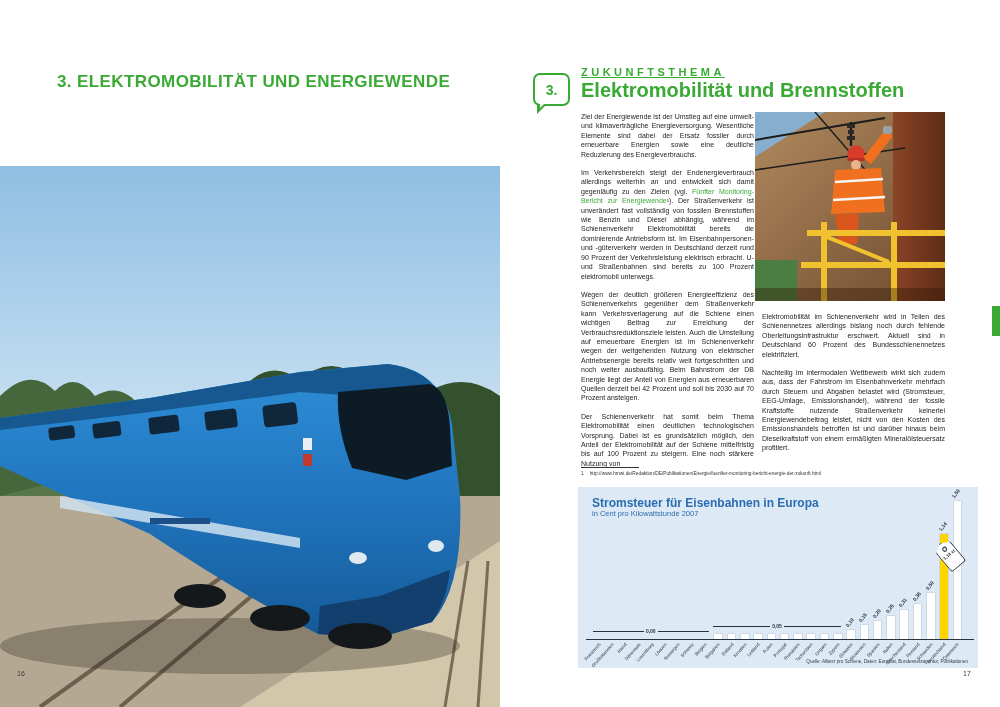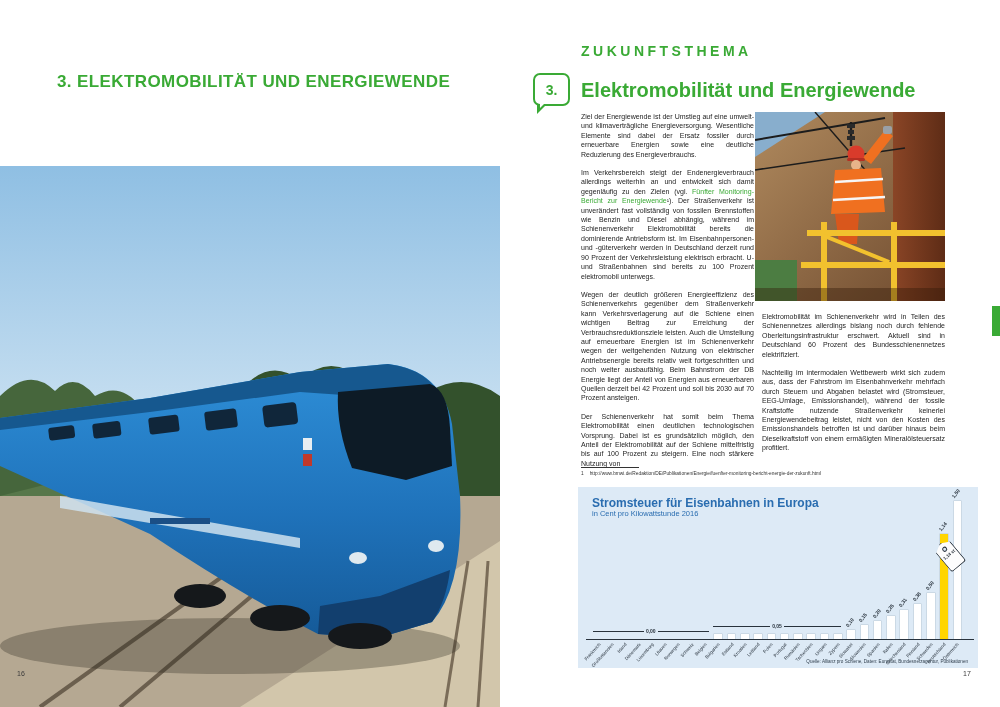--- a/index.html
+++ b/index.html
@@ -11,22 +11,22 @@
 
   
   .left-title{left:57px;top:72px;font-size:17px;font-weight:bold;
     color:var(--green,#3aaa35);letter-spacing:.4px;white-space:nowrap;}
   .left-photo{left:0;top:166px;width:500px;height:541px;}
   .pn{font-size:7px;color:#3a3a3a;}
   .pn-left{left:17px;top:670px;}
   .pn-right{left:963px;top:670px;}
 
   
-  .kicker{left:581px;top:43px;font-size:14px;font-weight:bold;
-    letter-spacing:3.5px;color:var(--green,#3aaa35);}
+  .kicker{left:581px;top:66px;font-size:11px;font-weight:bold;
+    letter-spacing:3.5px;color:var(--green,#3aaa35);text-decoration:underline;}
   .bubble{left:533px;top:73px;width:37px;height:33px;box-sizing:border-box;
     border:2.5px solid var(--green,#3aaa35);border-radius:7px;background:#fff;
     display:flex;align-items:center;justify-content:center;
     font-size:14px;font-weight:bold;color:var(--green,#3aaa35);z-index:2;}
   .tail-g{left:537px;top:102px;width:0;height:0;
     border-left:12px solid var(--green,#3aaa35);border-bottom:12px solid transparent;z-index:1;}
   .tail-w{left:539.5px;top:101px;width:0;height:0;
     border-left:7px solid #fff;border-bottom:7px solid transparent;z-index:3;}
   .h1{left:581px;top:79px;font-size:20px;font-weight:bold;color:var(--green,#3aaa35);white-space:nowrap;}
 
@@ -139,21 +139,21 @@
 <div class="abs pn pn-left">16</div>
 
 <div class="abs kicker">ZUKUNFTSTHEMA</div>
 
 <div class="abs bubble">
   <span>3.</span>
 </div>
 <div class="abs tail-g"></div>
 <div class="abs tail-w"></div>
 
-<div class="abs h1">Elektromobilität und Energiewende</div>
+<div class="abs h1">Elektromobilität und Brennstoffen</div>
 
 <div class="abs col col1">
   <p>Ziel der Energiewende ist der Umstieg auf eine umwelt- und klimaverträgliche Energieversorgung. Wesentliche Elemente sind dabei der Ersatz fossiler durch erneuerbare Energien sowie eine deutliche Reduzierung des Energieverbrauchs.</p>
   <p><span>Im Verkehrsbereich steigt der Endenergieverbrauch allerdings weiterhin an und entwickelt sich damit gegenläufig zu den Zielen (vgl. </span><span class="green-link">Fünfter Monitoring-Bericht zur Energiewende</span><span>¹). Der Straßenverkehr ist unverändert fast vollständig von fossilen Brennstoffen wie Benzin und Diesel abhängig, während im Schienenverkehr Elektromobilität bereits die dominierende Antriebsform ist. Im Eisenbahnpersonen- und -güterverkehr werden in Deutschland derzeit rund 90 Prozent der Verkehrsleistung elektrisch erbracht. U- und Straßenbahnen sind bereits zu 100 Prozent elektromobil unterwegs.</span></p>
   <p>Wegen der deutlich größeren Energieeffizienz des Schienenverkehrs gegenüber dem Straßenverkehr kann Verkehrsverlagerung auf die Schiene einen wichtigen Beitrag zur Erreichung der Verbrauchsreduktionsziele leisten. Auch die Umstellung auf erneuerbare Energien ist im Schienenverkehr wegen der weitgehenden Nutzung von elektrischer Antriebsenergie bereits relativ weit fortgeschritten und noch weiter ausbaufähig. Beim Bahnstrom der DB Energie liegt der Anteil von Energien aus erneuerbaren Quellen derzeit bei 42 Prozent und soll bis 2030 auf 70 Prozent ansteigen.</p>
   <p>Der Schienenverkehr hat somit beim Thema Elektromobilität einen deutlichen technologischen Vorsprung. Dabei ist es grundsätzlich möglich, den Anteil der Elektromobilität auf der Schiene mittelfristig bis auf 100 Prozent zu steigern. Eine noch stärkere Nutzung von</p>
 </div>
 
 <svg class="abs worker-photo" viewBox="0 0 190 189" preserveAspectRatio="none">
   <defs>
@@ -208,21 +208,21 @@
   <p>Nachteilig im intermodalen Wettbewerb wirkt sich zudem aus, dass der Fahrstrom im Eisenbahnverkehr mehrfach durch Steuern und Abgaben belastet wird (Stromsteuer, EEG-Umlage, Emissionshandel), während der fossile Kraftstoffe nutzende Straßenverkehr keinerlei Energiewendebeitrag leistet, nicht von den Kosten des Emissionshandels betroffen ist und darüber hinaus beim Dieselkraftstoff von einem ermäßigten Mineralölsteuersatz profitiert.</p>
 </div>
 
 <div class="abs fnrule"></div>
 <div class="abs fn">
   <span class="mk">1</span><span>http://www.bmwi.de/Redaktion/DE/Publikationen/Energie/fuenfter-monitoring-bericht-energie-der-zukunft.html</span>
 </div>
 
 <div class="abs chart">
   <div class="abs chart-title">Stromsteuer für Eisenbahnen in Europa</div>
-  <div class="abs chart-sub">in Cent pro Kilowattstunde 2016</div>
+  <div class="abs chart-sub">in Cent pro Kilowattstunde 2007</div>
   <div class="abs plot">
     <div class="axis"></div>
   <div class="clab" style="left: -36.3571px; top: 141px;">Frankreich</div>
       <div class="clab" style="left: -23.0714px; top: 141px;">Großbritannien</div>
       <div class="clab" style="left: -9.78571px; top: 141px;">Irland</div>
       <div class="clab" style="left: 3.5px; top: 141px;">Dänemark</div>
       <div class="clab" style="left: 16.7857px; top: 141px;">Luxemburg</div>
       <div class="clab" style="left: 30.0714px; top: 141px;">Litauen</div>
       <div class="clab" style="left: 43.3571px; top: 141px;">Norwegen</div>
       <div class="clab" style="left: 56.6429px; top: 141px;">Schweiz</div>

